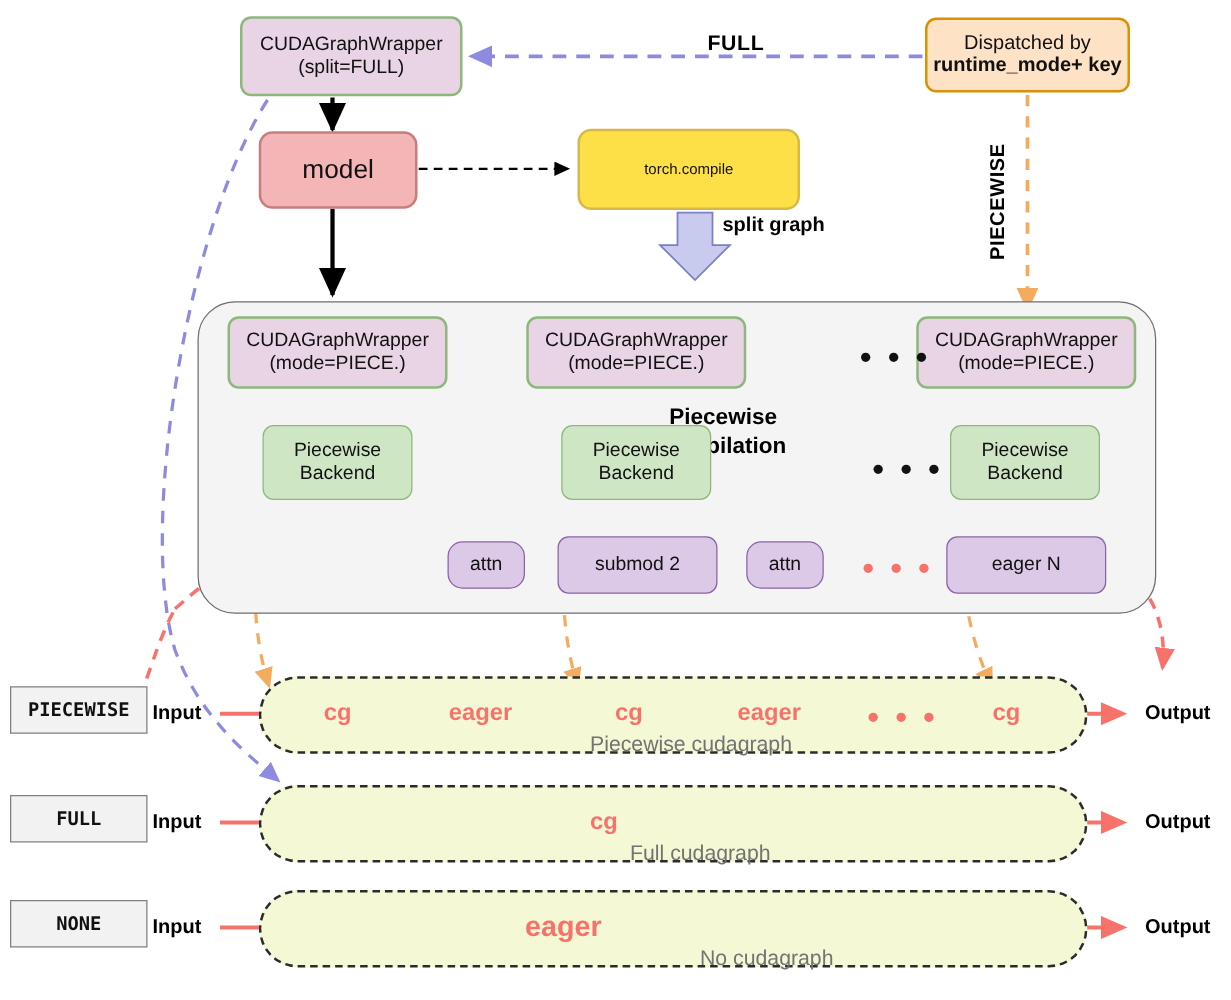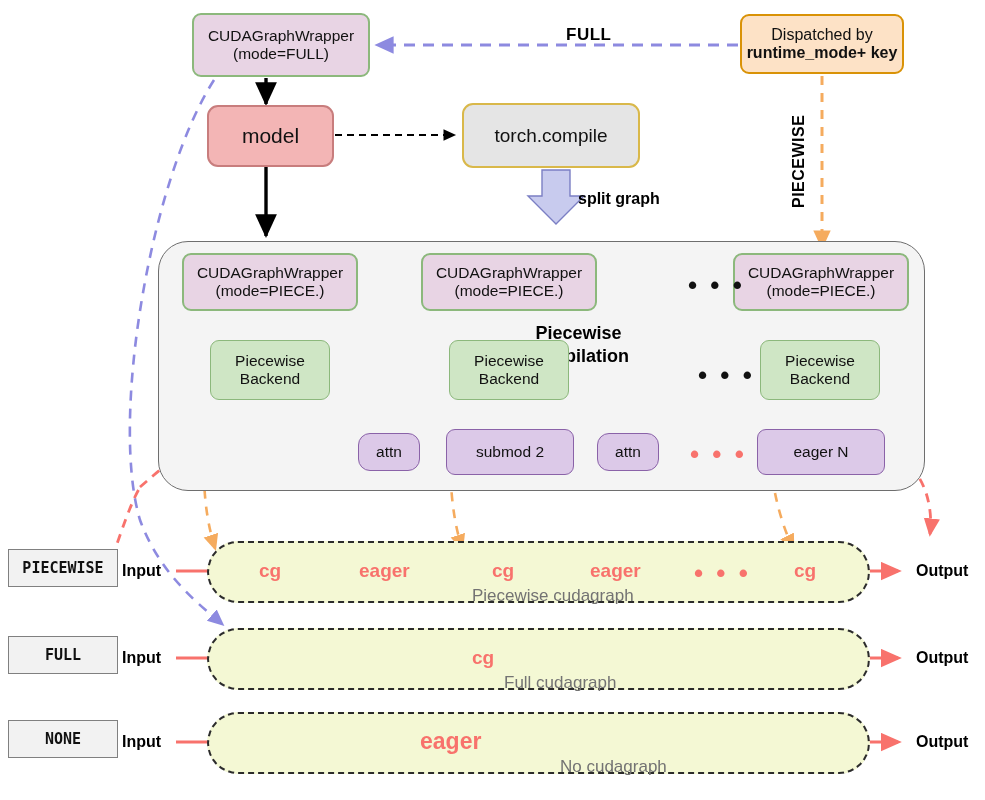--- a/index.html
+++ b/index.html
@@ -9,22 +9,22 @@
   svg#wires{position:absolute;left:0;top:0;width:985px;height:800px;pointer-events:none;}
 
   .node{position:absolute;box-sizing:border-box;display:flex;align-items:center;
         justify-content:center;text-align:center;line-height:1.15;}
 
   
   .bx-wrapper{background:#e8d4e4;border:2px solid #8cb87c;border-radius:9px;
               font-size:15.5px;color:#111;}
   .bx-model{background:#f3b5b5;border:2px solid #c87d7d;border-radius:11px;
             font-size:21px;color:#111;justify-content:center;}
-  .bx-compile{background:#e5e5e5;border:2px solid #d9b84a;border-radius:11px;
-              font-size:19px;color:#111;}
+  .bx-compile{background:#fde047;border:2px solid #d9b84a;border-radius:11px;
+              font-size:12px;color:#111;}
   .bx-dispatch{background:#fde2c6;border:2.5px solid #d99206;border-radius:9px;
                font-size:16px;color:#111;flex-direction:column;}
   .bx-dispatch .l1{font-weight:400;}
   .bx-dispatch .l2{font-weight:bold;}
   .bx-backend{background:#cfe6c5;border:1.6px solid #8cb87c;border-radius:9px;
               font-size:15.5px;color:#111;}
   .bx-submod{background:#dcc9e8;border:1.6px solid #8a62a8;border-radius:9px;
              font-size:15.5px;color:#111;}
   .bx-attn{background:#dcc9e8;border:1.6px solid #8a62a8;border-radius:12px;
            font-size:15.5px;color:#111;}
@@ -132,41 +132,41 @@
 
     <path d="M176,658 L465,658" stroke="#f8726c" stroke-width="3.2" fill="none" marker-end="url(#ahRedBig)"></path>
     <path d="M516,658 L898,658" stroke="#f8726c" stroke-width="3.2" fill="none" marker-end="url(#ahRedBig)"></path>
 
     <path d="M176,742 L413,742" stroke="#f8726c" stroke-width="3.2" fill="none" marker-end="url(#ahRedBig)"></path>
     <path d="M500,742 L898,742" stroke="#f8726c" stroke-width="3.2" fill="none" marker-end="url(#ahRedBig)"></path>
   </svg>
 
   <div class="node bx-wrapper" style="left:192px;top:13px;width:178px;height:64px;flex-direction:column;">
     <span>CUDAGraphWrapper</span>
-    <span>(mode=FULL)</span>
+    <span>(split=FULL)</span>
   </div>
 
   <div class="node bx-model" style="left:207px;top:105px;width:127px;height:62px;">
     <span>model</span>
   </div>
 
   <div class="node bx-compile" style="left:462px;top:103px;width:178px;height:65px;">
     <span>torch.compile</span>
   </div>
 
   <div class="node bx-dispatch" style="left:740px;top:14px;width:164px;height:60px;">
     <span class="l1">Dispatched by</span>
     <span class="l2">runtime_mode+ key</span>
   </div>
 
   <div class="lbl t-full-edge" style="left:566px;top:25px;">FULL</div>
 
   <div class="lbl t-piecewise-vert" style="left:790px;top:208px;">PIECEWISE</div>
 
-  <div class="lbl t-splitgraph" style="left:578px;top:190px;">split graph</div>
+  <div class="lbl t-splitgraph" style="left:578px;top:172px;">split graph</div>
 
   <div class="panel" style="left:158px;top:241px;width:767px;height:250px;"></div>
 
   <div class="lbl t-piecewise-comp" style="left:528px;top:322px;text-align:center;">
     <div>Piecewise</div>
     <div>compilation</div>
   </div>
 
   <div class="node bx-wrapper" style="left:182px;top:253px;width:176px;height:58px;flex-direction:column;">
     <span>CUDAGraphWrapper</span>

